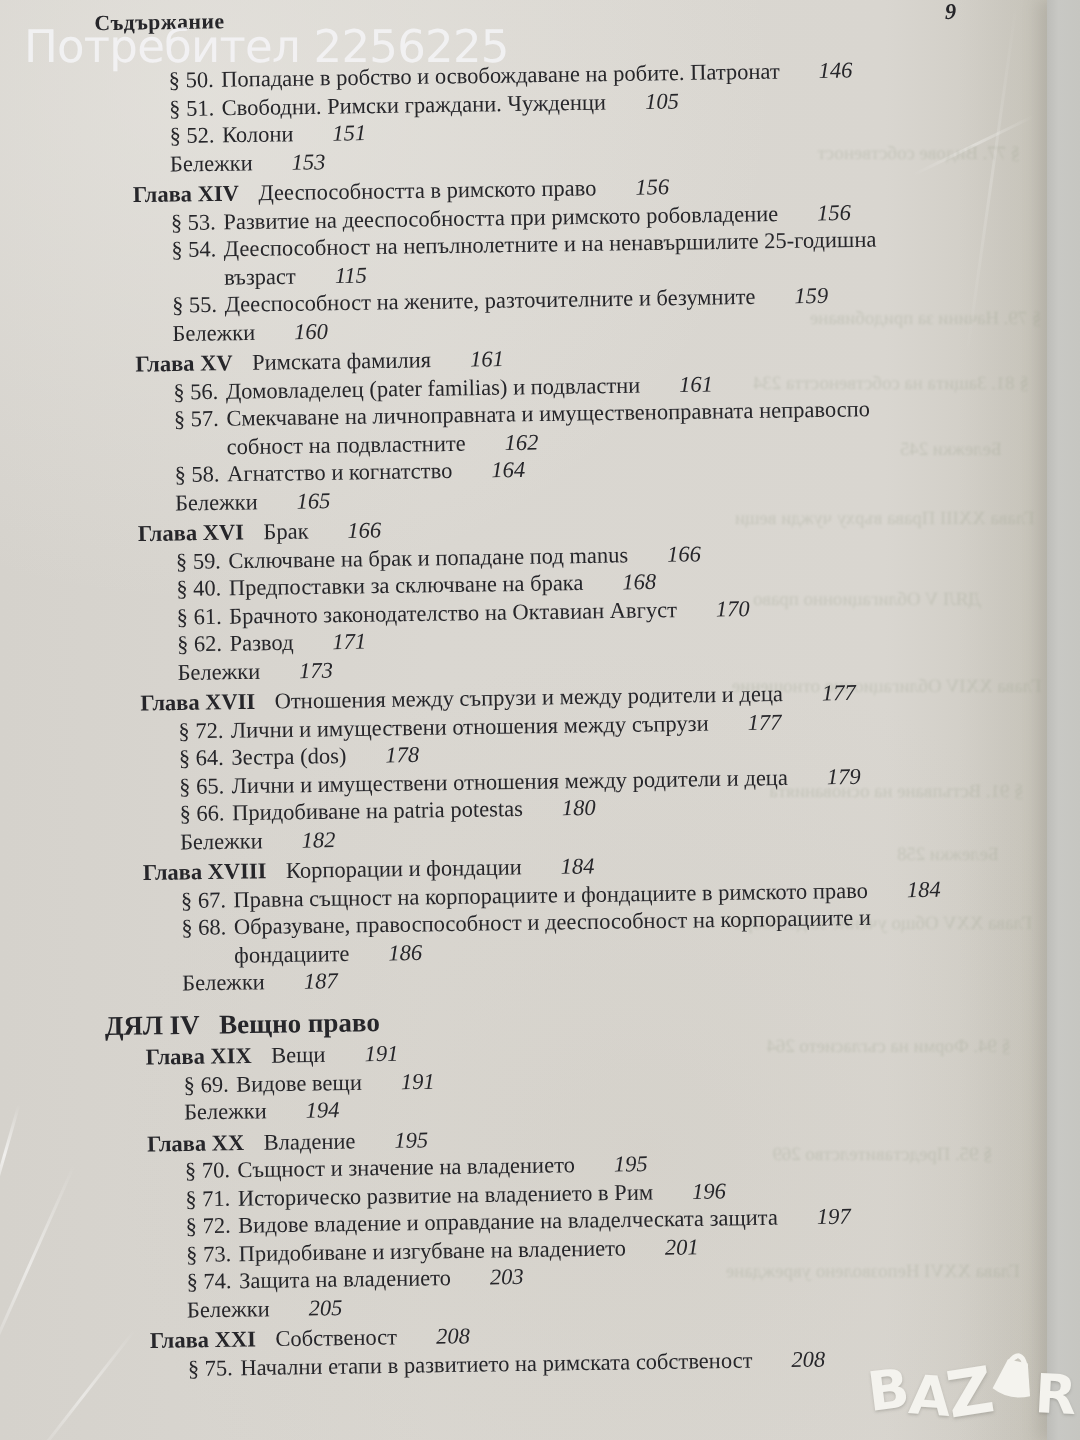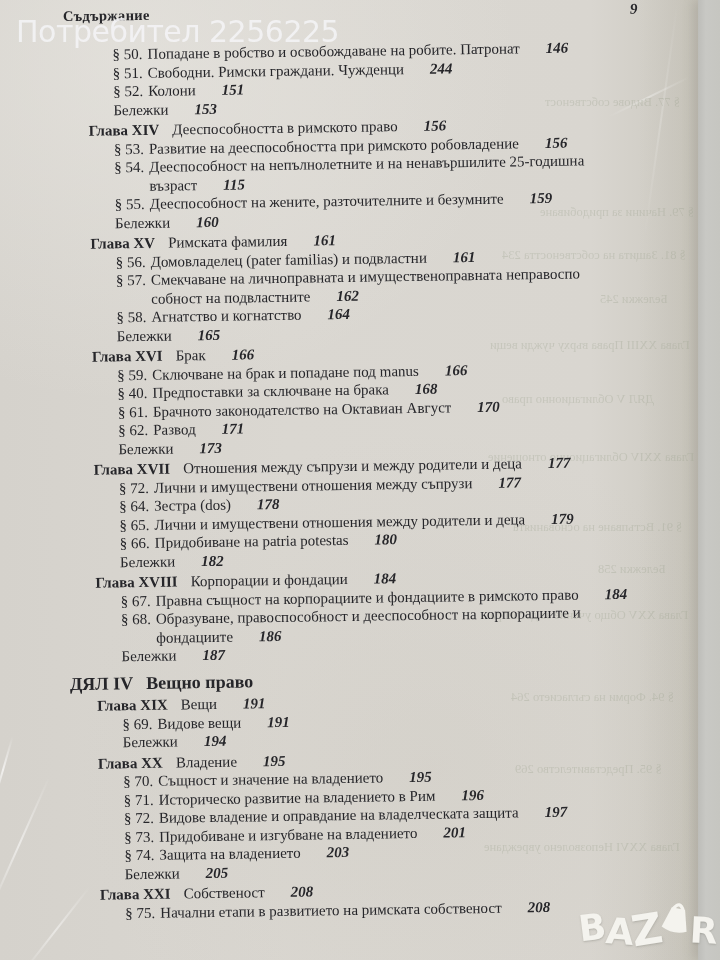--- a/index.html
+++ b/index.html
@@ -33,21 +33,21 @@
   .toc{font-size:15px;line-height:18.5px;white-space:nowrap;}
   .toc-line.part{padding-left:60px;font-weight:bold;font-size:18px;margin-top:8px;margin-bottom:4px;}
   .toc-line.chapter{padding-left:87px;margin-top:2px;}
   .toc-line.para{padding-left:112px;}
   .toc-line.notes{padding-left:112px;}
   .toc-line.cont{padding-left:147px;}
   .toc-line .label{font-weight:bold;}
   .toc-line.para .label{font-weight:normal;font-family:Liberation Serif, serif;}
   .toc-line .label + .title{margin-left:13px;}
   .toc-line.para .label + .title{margin-left:5px;}
-  .toc-line .pagenum{margin-left:26px;font-weight:bold;font-style:italic;}
+  .toc-line .pagenum{margin-left:26px;font-weight:normal;font-style:italic;}
   .folio{position:absolute;left:630px;top:1px;font-style:italic;font-size:15px;font-weight:bold;}
 
   
   .showthrough{position:absolute;inset:0;pointer-events:none;}
   .showthrough div{position:absolute;transform:scaleX(-1);filter:blur(.7px);
     color:#99a08c;opacity:.30;font-size:12.5px;white-space:nowrap;}
 
   
   .watermark{position:absolute;left:16px;top:14px;
     font-family:"DejaVu Sans",sans-serif;font-size:30px;letter-spacing:-.5px;
@@ -92,21 +92,21 @@
       <div style="top: 690px; right: 46px;">§ 94. Форми на съгласието  264</div>
       <div style="top: 762px; right: 58px;">§ 95. Представителство  269</div>
       <div style="top: 840px; right: 40px;">Глава XXVI  Непозволено увреждане</div>
     </div>
 
   <div class="content">
     <div class="folio">9</div>
     <div class="page-header">Съдържание</div>
     <div class="toc" id="toc">
         <div class="toc-line para"><span class="label">§ 50.</span><span class="title">Попадане в робство и освобождаване на робите. Патронат</span><span class="pagenum">146</span></div>
-        <div class="toc-line para"><span class="label">§ 51.</span><span class="title">Свободни. Римски граждани. Чужденци</span><span class="pagenum">244</span></div>
+        <div class="toc-line para"><span class="label">§ 51.</span><span class="title">Свободни. Римски граждани. Чужденци</span><span class="pagenum">105</span></div>
         <div class="toc-line para"><span class="label">§ 52.</span><span class="title">Колони</span><span class="pagenum">151</span></div>
         <div class="toc-line notes"><span class="title">Бележки</span><span class="pagenum">153</span></div>
         <div class="toc-line chapter"><span class="label">Глава XIV</span><span class="title">Дееспособността в римското право</span><span class="pagenum">156</span></div>
         <div class="toc-line para"><span class="label">§ 53.</span><span class="title">Развитие на дееспособността при римското робовладение</span><span class="pagenum">156</span></div>
         <div class="toc-line para"><span class="label">§ 54.</span><span class="title">Дееспособност на непълнолетните и на ненавършилите 25-годишна</span></div>
         <div class="toc-line cont"><span class="title">възраст</span><span class="pagenum">115</span></div>
         <div class="toc-line para"><span class="label">§ 55.</span><span class="title">Дееспособност на жените, разточителните и безумните</span><span class="pagenum">159</span></div>
         <div class="toc-line notes"><span class="title">Бележки</span><span class="pagenum">160</span></div>
         <div class="toc-line chapter"><span class="label">Глава XV</span><span class="title">Римската фамилия</span><span class="pagenum">161</span></div>
         <div class="toc-line para"><span class="label">§ 56.</span><span class="title">Домовладелец (pater familias) и подвластни</span><span class="pagenum">161</span></div>

